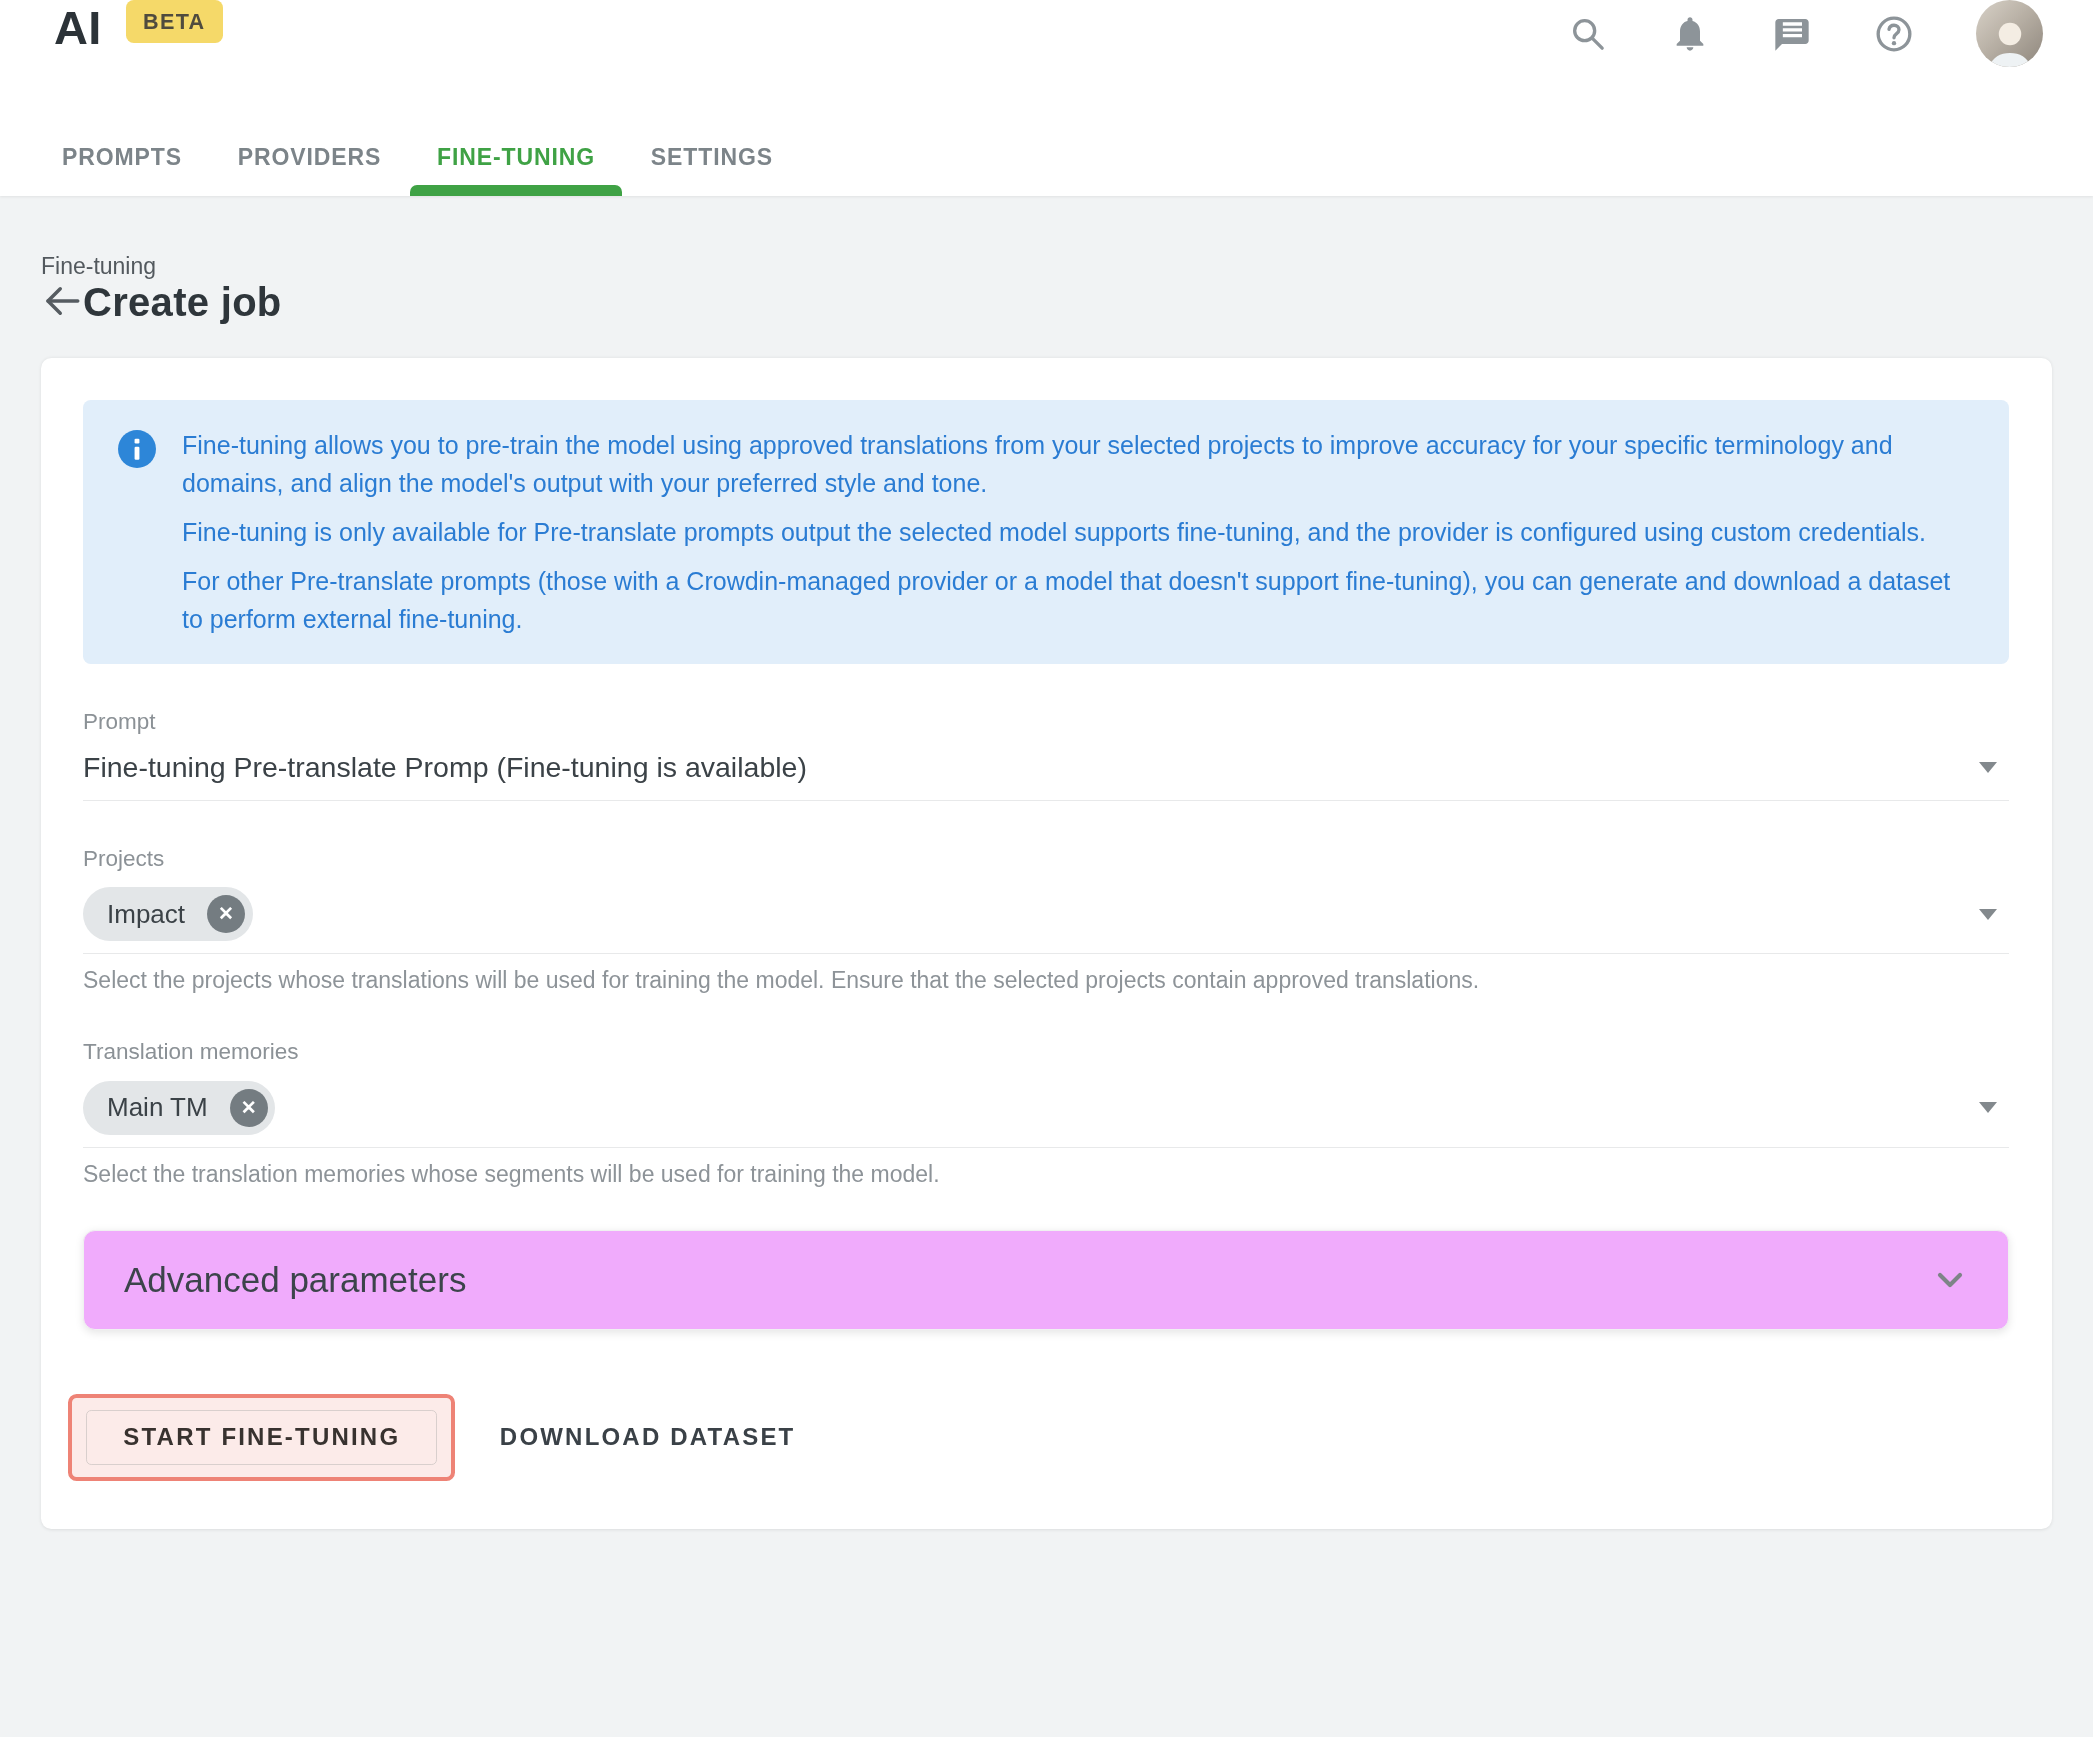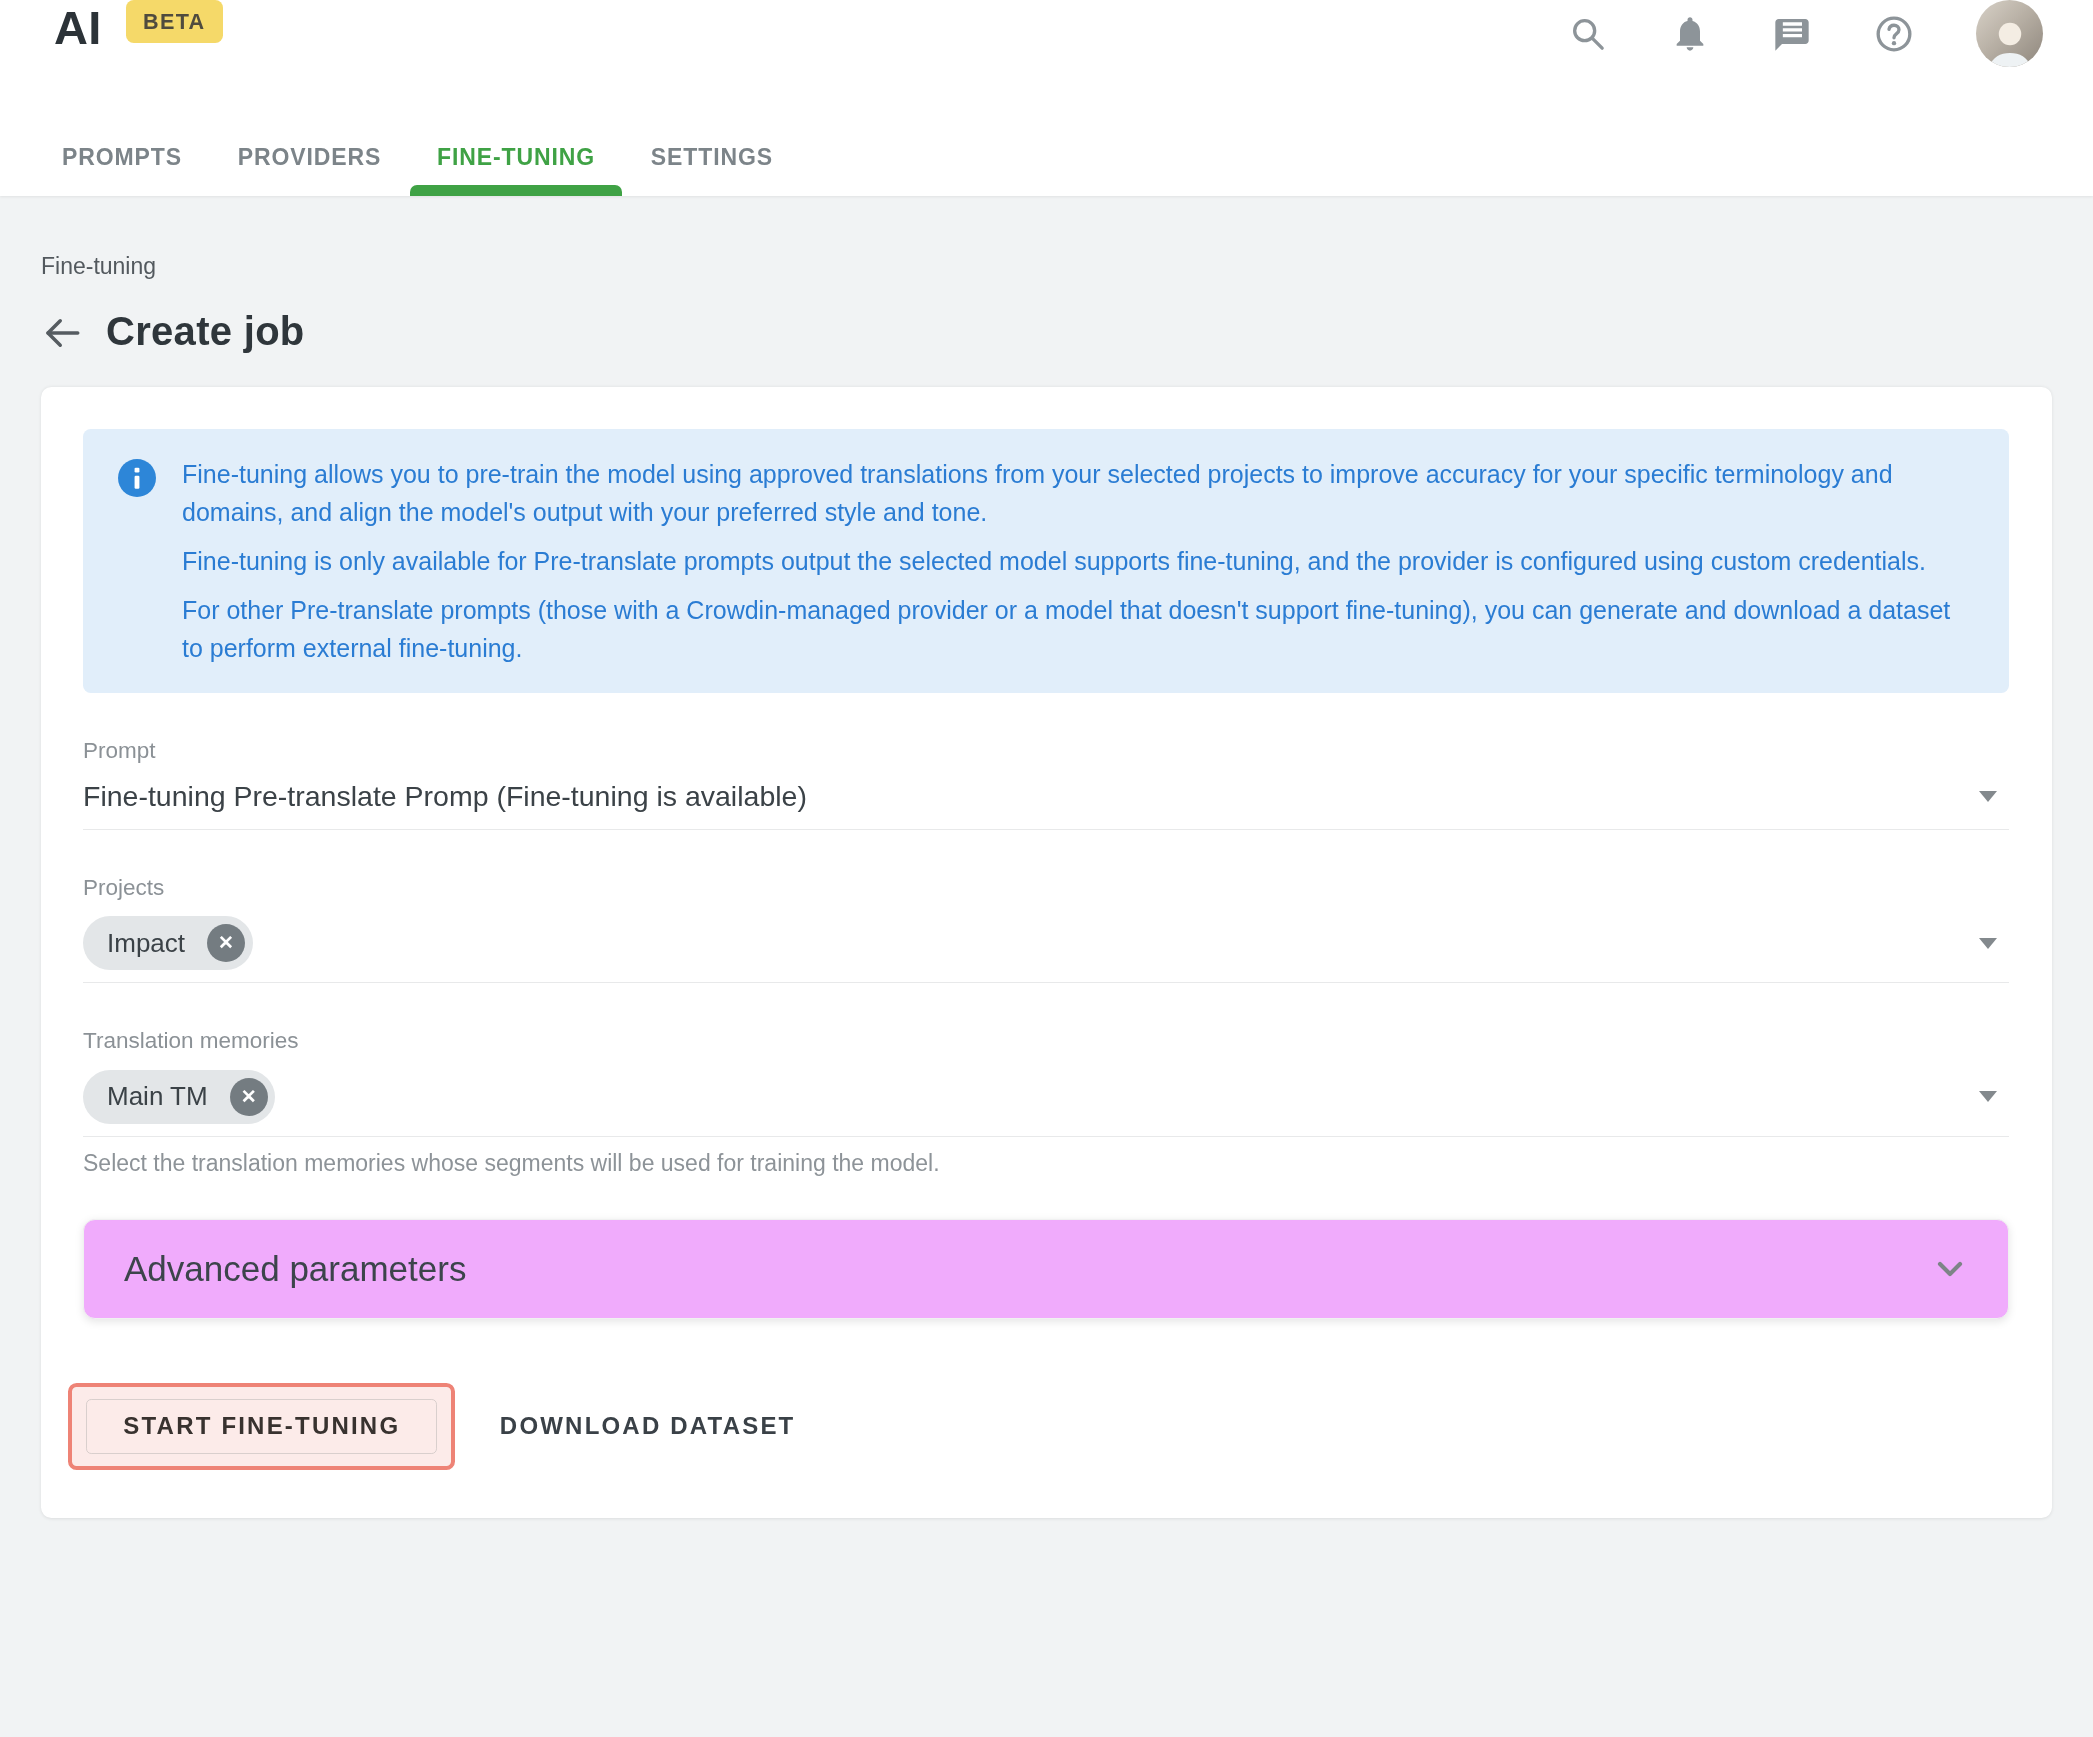--- a/index.html
+++ b/index.html
@@ -39,21 +39,21 @@
   }
   .tab.active { color:#3fa245; }
   .tab.active::after {
     content:""; position:absolute; left:0; right:0; bottom:0; height:11.2px;
     background:#3fa245; border-radius:7px 7px 0 0;
   }
 
   
   .page { padding:0 41px; }
   .breadcrumb { margin-top:57px; font-size:23px; color:#53595e; }
-  .title-row { margin-top:29px; display:flex; align-items:flex-end; gap:23px; }
+  .title-row { display:flex; align-items:flex-start; }
   .back-btn { width:42px; height:42px; cursor:pointer; color:#565c61; flex:0 0 auto; }
   .page-title { font-size:40px; font-weight:700; color:#2f363b; letter-spacing:0.3px; }
 
   
   .card {
     margin-top:33px; background:#ffffff; border-radius:10.4px;
     box-shadow:0 0.9px 3.5px rgba(0,0,0,.09);
     padding:42px 43px 48px 42px;
   }
 
@@ -208,20 +208,21 @@
 
     <div class="field">
       <div class="field-label">Projects</div>
       <div class="field-row chip-row">
         <span class="chip">
           <span class="chip-label">Impact</span>
           <button class="chip-close">✕</button>
         </span>
         <span class="caret"></span>
       </div>
+      <div class="helper">Select the projects whose translations will be used for training the model. Ensure that the selected projects contain approved translations.</div>
     </div>
 
     <div class="field">
       <div class="field-label">Translation memories</div>
       <div class="field-row chip-row">
         <span class="chip">
           <span class="chip-label">Main TM</span>
           <button class="chip-close">✕</button>
         </span>
         <span class="caret"></span>

